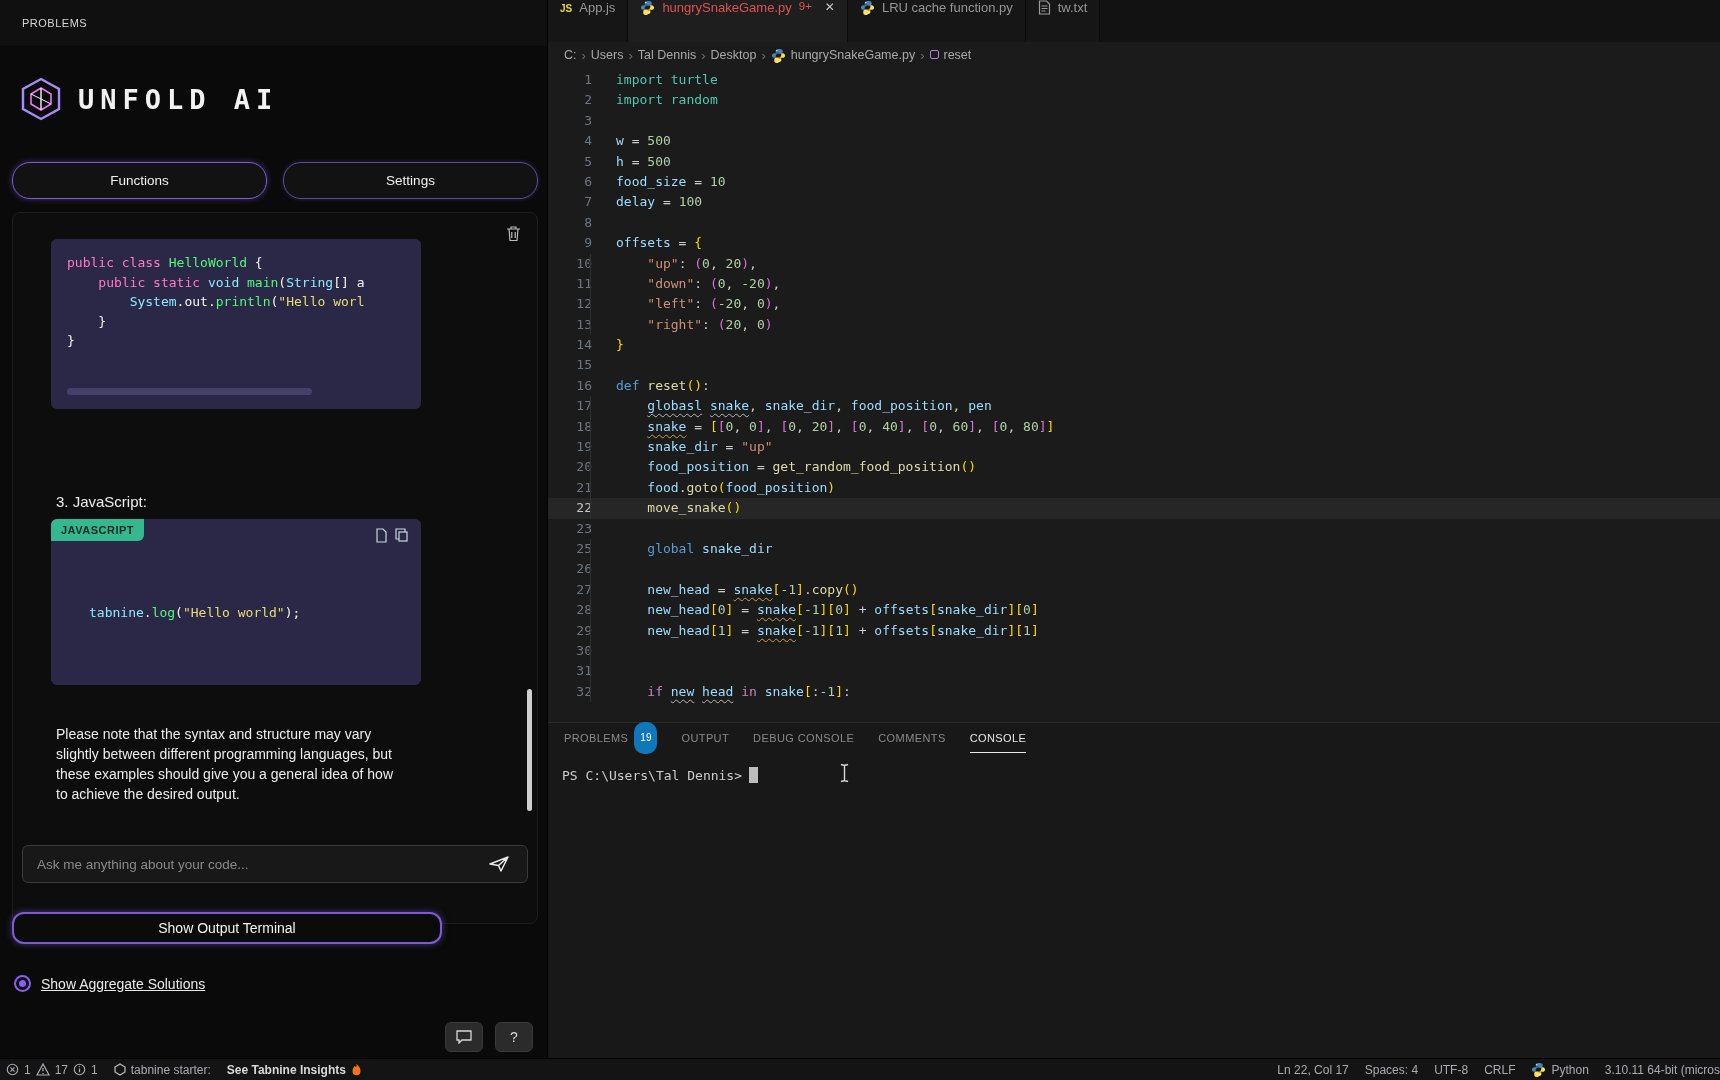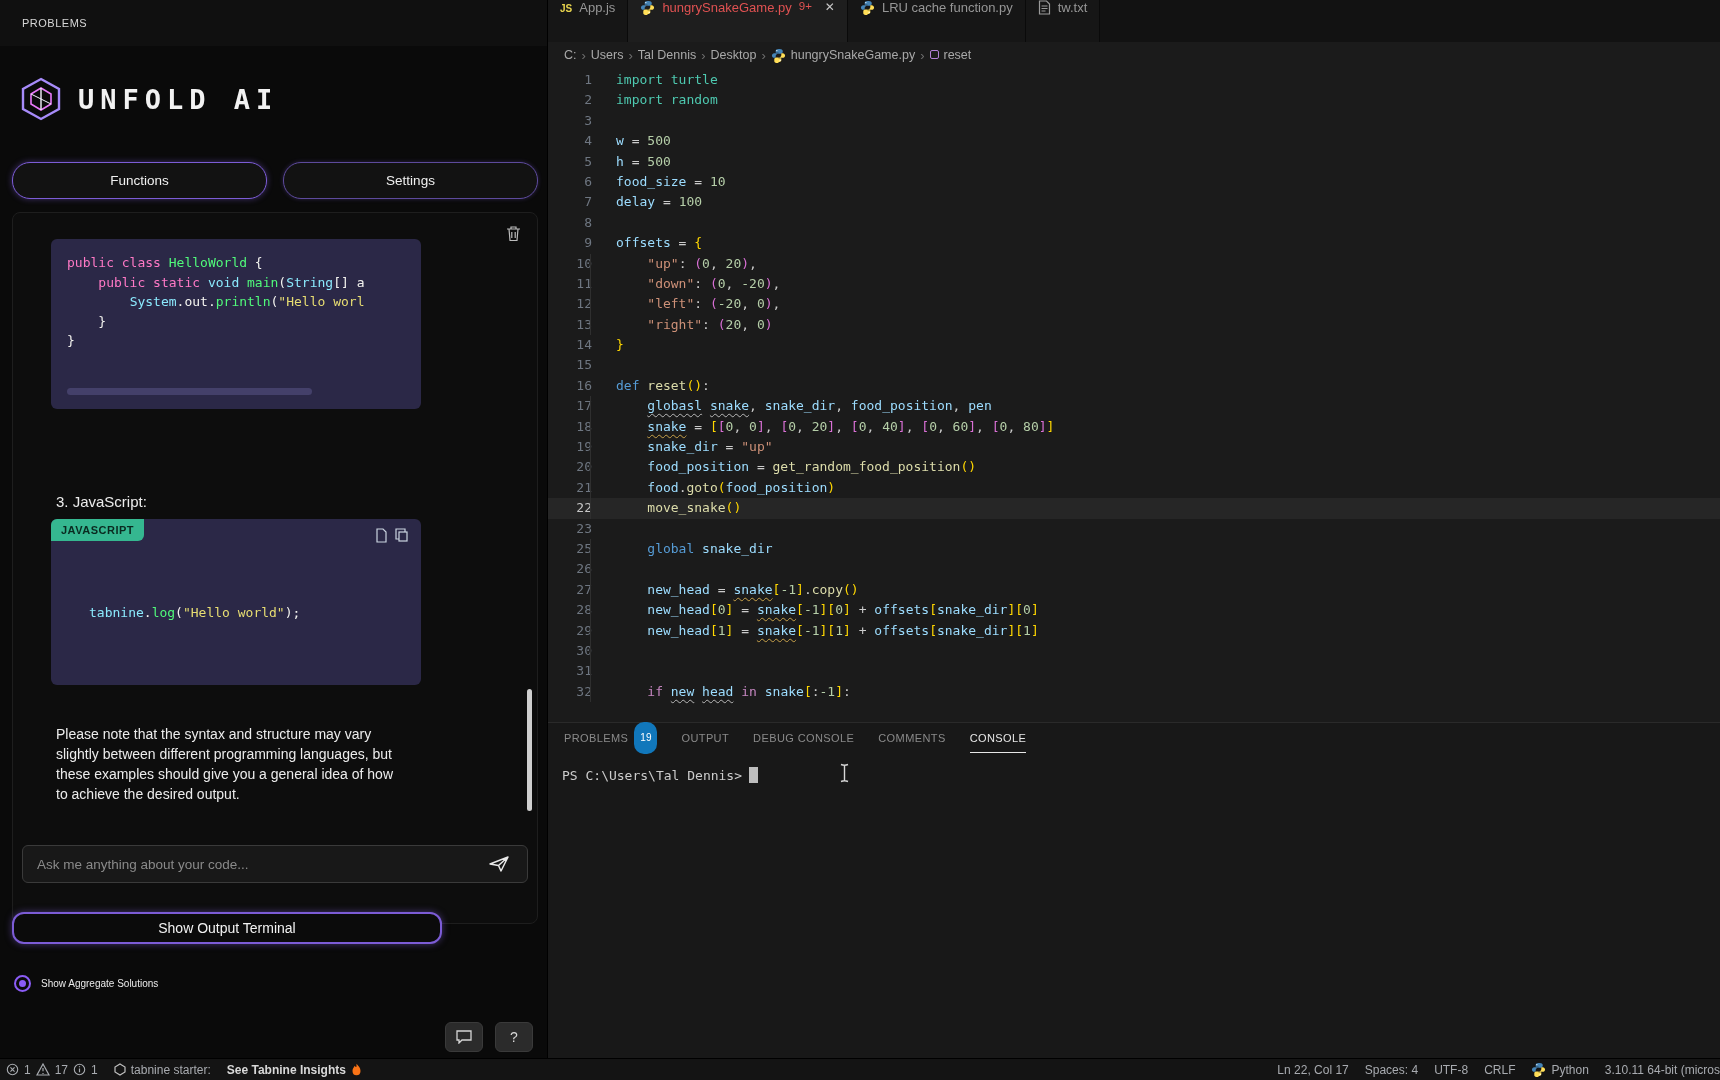--- a/index.html
+++ b/index.html
@@ -35,21 +35,21 @@
 
   .ask-row { position:absolute; left:22px; top:845px; width:506px; height:38px; }
   .ask-input { width:100%; height:100%; background:#181818; border:1px solid #3a3a3a; border-radius:6px; color:#cfcfcf; font-size:13.5px; padding:0 46px 0 14px; font-family:inherit; }
   .ask-input::placeholder { color:#8a8a8a; }
   .send-btn { position:absolute; right:6px; top:5px; width:34px; height:28px; background:none; border:none; cursor:pointer; }
 
   .show-terminal-btn { position:absolute; left:12px; top:912px; width:430px; height:32px; border-radius:12px; background:#0b0b0b; border:2px solid #7c5cd6; box-shadow:0 0 7px rgba(124,92,214,.5); color:#f2f2f2; font-size:14px; cursor:pointer; font-family:inherit; }
   .radio-row { position:absolute; left:14px; top:975px; display:flex; align-items:center; gap:10px; cursor:pointer; }
   .radio-outer { width:17px; height:17px; border-radius:50%; border:2px solid #8b5cf6; display:flex; align-items:center; justify-content:center; }
   .radio-inner { width:7px; height:7px; border-radius:50%; background:#8b5cf6; }
-  .radio-label { font-size:10px; color:#eaeaea; }
+  .radio-label { font-size:14px; color:#eaeaea;text-decoration:underline; }
   .bottom-icons { position:absolute; right:14px; bottom:6px; display:flex; gap:12px; }
   .sq-btn { width:38px; height:30px; border-radius:6px; background:#2b2b2b; border:1px solid #3a3a3a; color:#d6d6d6; font-size:14px; cursor:pointer; display:flex; align-items:center; justify-content:center; font-family:inherit; }
 
   
   .c-kw{color:#ff79c6}.c-typ{color:#8be9fd}.c-fn{color:#50fa7b}.c-str{color:#e7dd72}.c-pl{color:#f4f4f0}
 
   
   .editor-area { flex:1; display:flex; flex-direction:column; min-width:0; background:#1b1b1b; }
   .tabs { height:42px; flex:none; background:#121212; display:flex; align-items:stretch; overflow:hidden; }
   .tab { display:flex; align-items:flex-start; gap:7px; padding:0 12px; background:#161616; border-right:1px solid #0a0a0a; font-size:13px; color:#969696; cursor:pointer; white-space:nowrap; }

